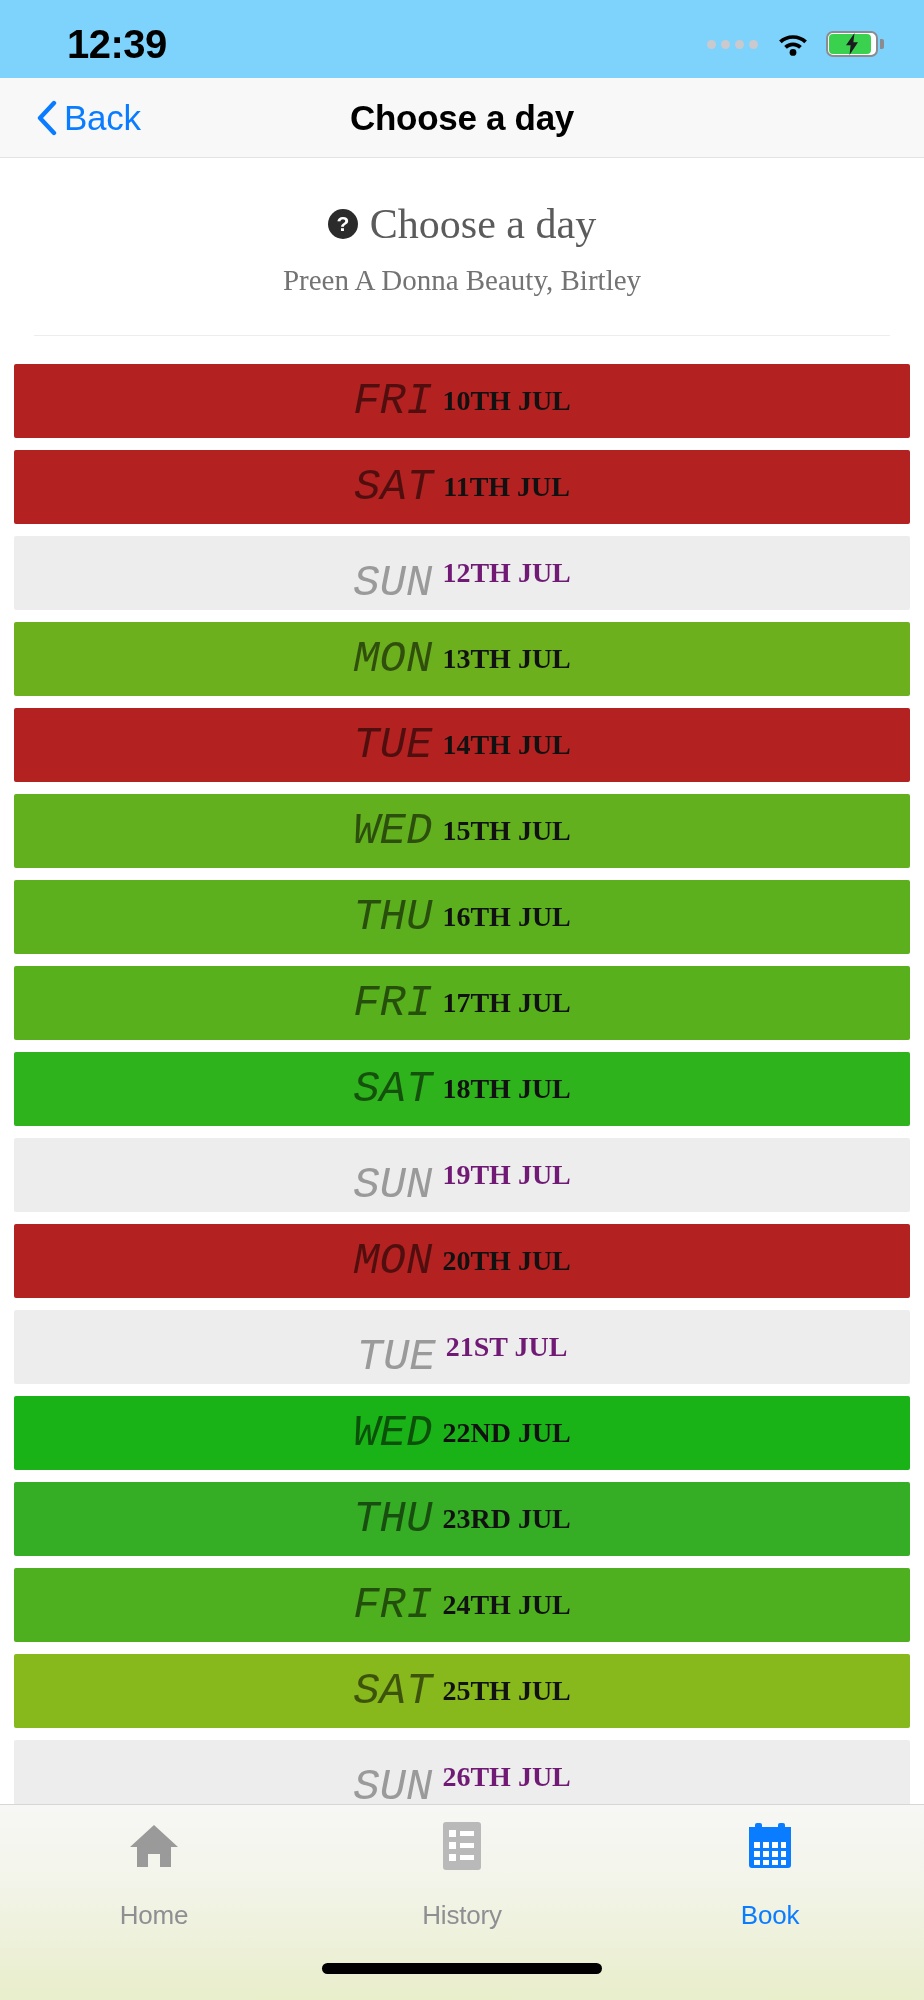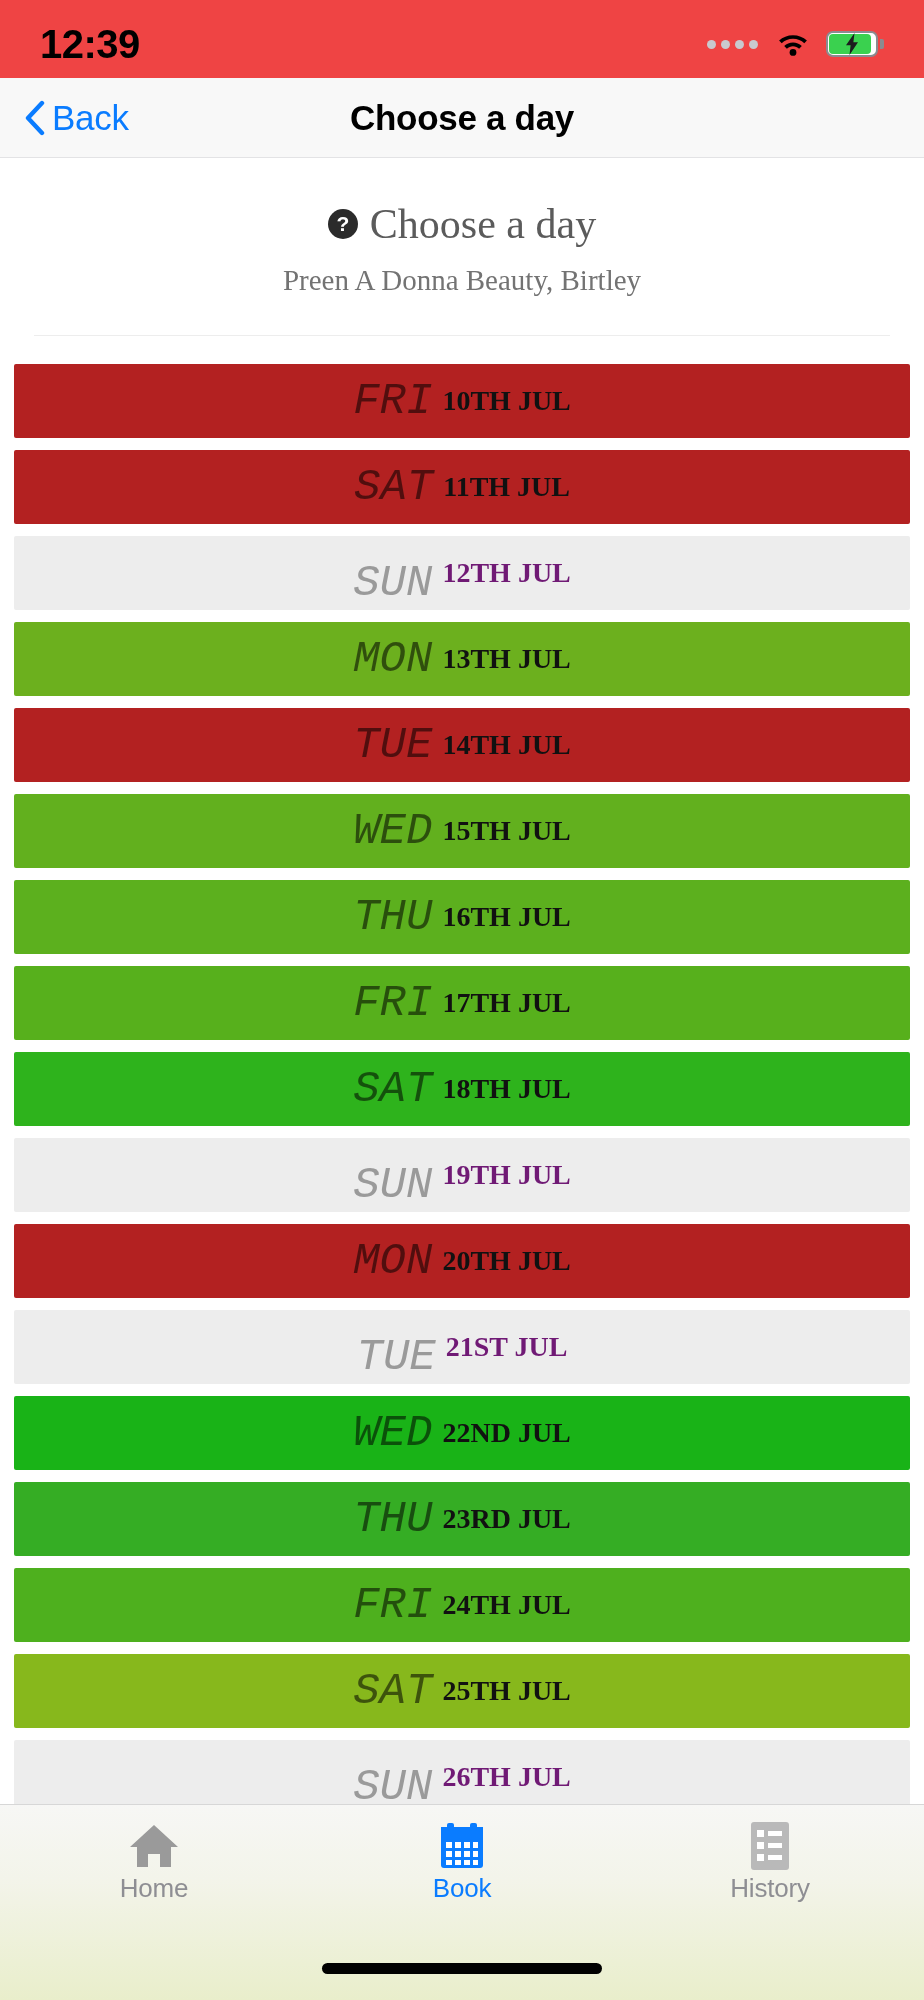--- a/index.html
+++ b/index.html
@@ -6,23 +6,23 @@
   html, body {
     width:924px; height:2000px;
     background:#ffffff;
     font-family:"Liberation Sans", sans-serif;
     overflow:hidden;
   }
   .phone { position:relative; width:924px; height:2000px; background:#fff; overflow:hidden; }
 
   
   .statusbar {
-    height:78px; background:#ef4444;
+    height:78px; background:#7dd3fc;
     display:flex; align-items:center; justify-content:space-between;
-    padding:10px 46px 0 40px;
+    padding:10px 46px 0 67px;
   }
   .status-time {
     font-size:40px; font-weight:600; color:#000;
     letter-spacing:-0.5px; font-family:"Liberation Sans", sans-serif;
   }
   .status-right { display:flex; align-items:center; gap:16px; }
   .dots { display:flex; align-items:flex-end; gap:5px; margin-right:2px; }
   .dots i { width:9px; height:9px; border-radius:50%; background:#c9c9ce; display:block; }
   .wifi { position:relative; width:34px; height:26px; }
   .battery { position:relative; width:52px; height:26px; }
@@ -44,21 +44,21 @@
   }
 
   
   .navbar {
     height:80px; background:#f8f8f8;
     display:flex; align-items:center; position:relative;
     border-bottom:1px solid #e3e3e5;
   }
   .back-btn {
     display:flex; align-items:center; gap:6px;
-    padding-left:24px; cursor:pointer;
+    padding-left:36px; cursor:pointer;
   }
   .back-chevron { width:22px; height:36px; }
   .back-label { font-size:35px; color:#0a7cff; letter-spacing:-0.3px; }
   .nav-title {
     position:absolute; left:0; right:0; text-align:center;
     font-size:35px; font-weight:bold; color:#000; letter-spacing:-0.3px;
     pointer-events:none;
   }
 
   
@@ -104,21 +104,21 @@
 
   
   .tabbar {
     position:absolute; left:0; right:0; bottom:0; height:196px;
     background:linear-gradient(to bottom,#f7f7f5 0%,#f3f4ea 38%,#e9eecb 100%);
     border-top:1px solid #d7d7d7;
   }
   .tabs { display:flex; height:126px; padding-top:14px; }
   .tab {
     flex:1; display:flex; flex-direction:column;
-    align-items:center; justify-content:flex-start; cursor:pointer;
+    align-items:center; justify-content:space-between; cursor:pointer;
   }
   .tab .ic { height:54px; display:flex; align-items:center; justify-content:center; }
   .tab .lbl { font-size:26px; color:#8e8e93; letter-spacing:-0.2px; }
   .tab.active .lbl { color:#0a7cff; }
   .home-indicator {
     position:absolute; left:50%; transform:translateX(-50%);
     bottom:26px; width:280px; height:11px;
     background:#000; border-radius:6px;
   }
 </style>
@@ -251,20 +251,37 @@
   <div class="tabbar">
     <div class="tabs">
 
       <div class="tab">
         <span class="ic">
           <svg viewBox="0 0 52 48" width="52" height="48">
             <path d="M26 3 L50 25 h-7 v20 h-11 V32 h-12 v13 H9 V25 H2 z" fill="#9a9a9a"></path>
           </svg>
         </span>
         <span class="lbl">Home</span>
+      </div>
+
+      <div class="tab">
+        <span class="ic">
+          <svg viewBox="0 0 46 52" width="46" height="52">
+            <rect x="4" y="2" width="38" height="48" rx="3" fill="#b9b9b9"></rect>
+            <g fill="#ffffff">
+              <rect x="10" y="10" width="7" height="7"></rect>
+              <rect x="21" y="11" width="14" height="5"></rect>
+              <rect x="10" y="22" width="7" height="7"></rect>
+              <rect x="21" y="23" width="14" height="5"></rect>
+              <rect x="10" y="34" width="7" height="7"></rect>
+              <rect x="21" y="35" width="14" height="5"></rect>
+            </g>
+          </svg>
+        </span>
+        <span class="lbl">History</span>
       </div>
 
       <div class="tab active">
         <span class="ic">
           <svg viewBox="0 0 48 50" width="48" height="50">
             <rect x="3" y="6" width="42" height="41" rx="3" fill="#0a7cff"></rect>
             <rect x="3" y="6" width="42" height="11" fill="#0a7cff"></rect>
             <rect x="9" y="2" width="7" height="8" rx="2" fill="#0a7cff"></rect>
             <rect x="32" y="2" width="7" height="8" rx="2" fill="#0a7cff"></rect>
             <g fill="#ffffff">
@@ -279,35 +296,18 @@
               <rect x="8" y="39" width="6" height="5"></rect>
               <rect x="17" y="39" width="6" height="5"></rect>
               <rect x="26" y="39" width="6" height="5"></rect>
               <rect x="35" y="39" width="5" height="5"></rect>
             </g>
           </svg>
         </span>
         <span class="lbl">Book</span>
       </div>
 
-      <div class="tab">
-        <span class="ic">
-          <svg viewBox="0 0 46 52" width="46" height="52">
-            <rect x="4" y="2" width="38" height="48" rx="3" fill="#b9b9b9"></rect>
-            <g fill="#ffffff">
-              <rect x="10" y="10" width="7" height="7"></rect>
-              <rect x="21" y="11" width="14" height="5"></rect>
-              <rect x="10" y="22" width="7" height="7"></rect>
-              <rect x="21" y="23" width="14" height="5"></rect>
-              <rect x="10" y="34" width="7" height="7"></rect>
-              <rect x="21" y="35" width="14" height="5"></rect>
-            </g>
-          </svg>
-        </span>
-        <span class="lbl">History</span>
-      </div>
-
 
     </div>
     <div class="home-indicator"></div>
   </div>
 
 </div>
 
 </body></html>

